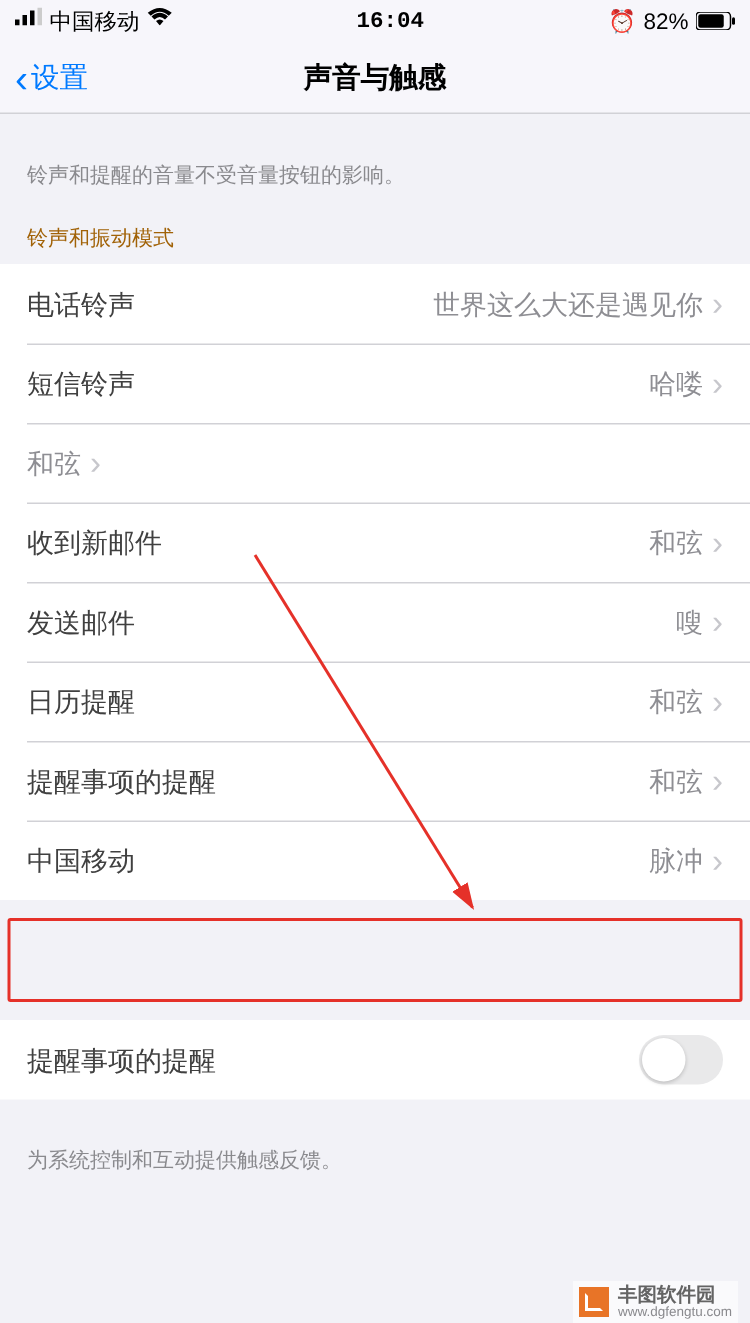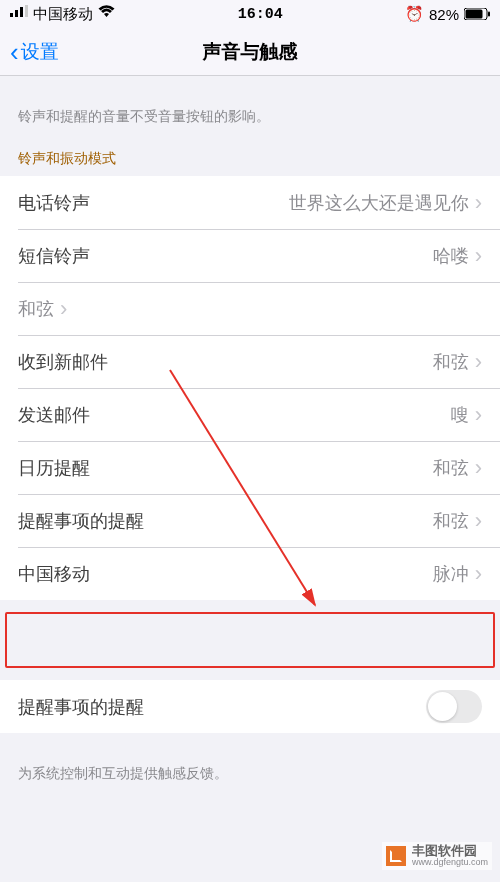--- a/index.html
+++ b/index.html
@@ -132,21 +132,21 @@
       border-radius: 2px;
     }
     .arrow-svg {
       position: absolute;
       top: 360px;
       left: 160px;
       pointer-events: none;
     }
     .watermark {
       position: absolute;
-      bottom: 12px;
+      bottom: 0;
       right: 8px;
       display: flex;
       align-items: center;
       gap: 6px;
       background: rgba(255,255,255,0.6);
       padding: 2px 4px;
     }
     .watermark-logo {
       width: 20px; height: 20px;
       background: #e87427;

